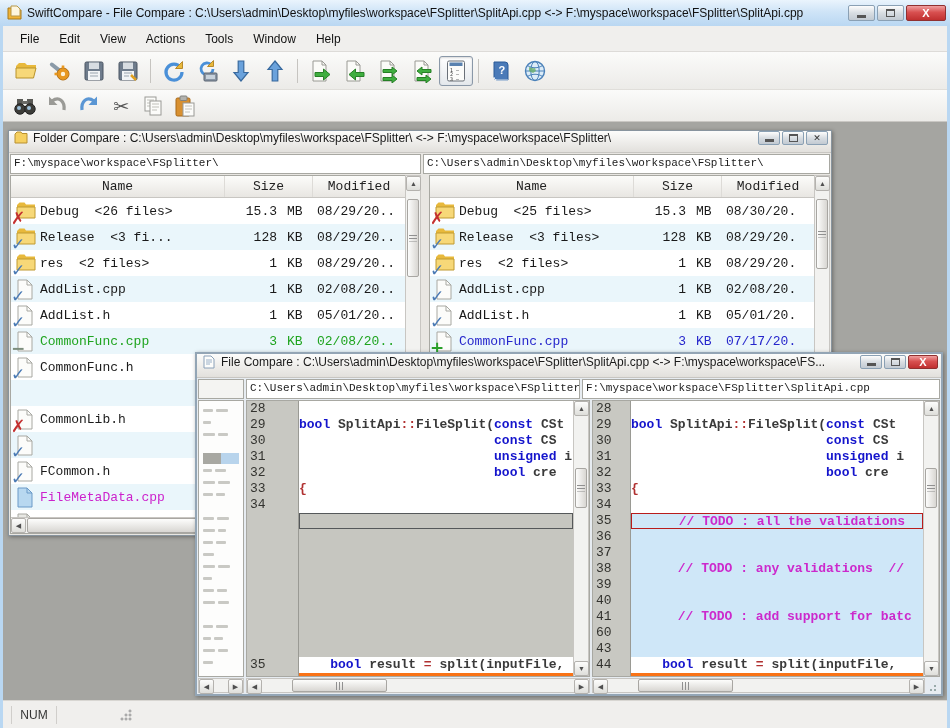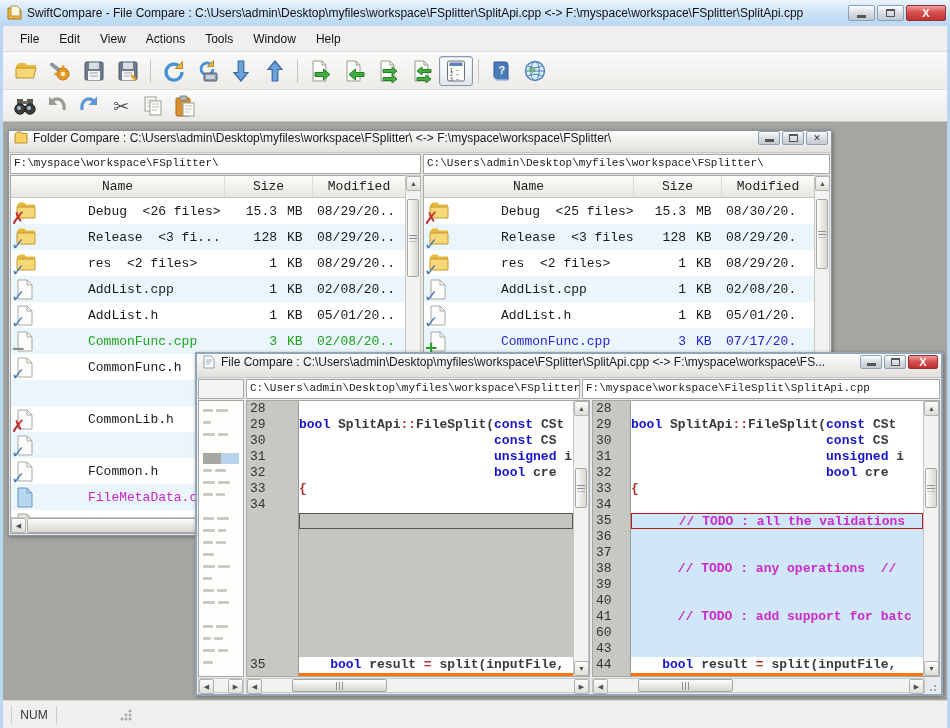--- a/index.html
+++ b/index.html
@@ -43,34 +43,34 @@
   .cw-title { height:22px; background:linear-gradient(#fcfcfb,#e2e0dc); border-bottom:1px solid #c8c6c2; display:flex; align-items:center; padding:0 3px 8px 5px; }
   .cw-title .cicon { width:14px; height:14px; margin-right:5px; flex:none; }
   .cw-title .ctext { flex:1; font-size:12px; white-space:nowrap; overflow:hidden; }
 
   
   #folderWin { left:5px; top:8px; width:824px; height:406px; z-index:1; display:flex; flex-direction:column; }
   .fc-paths { height:21px; display:flex; gap:2px; background:#e8e6e2; padding:1px 1px 0 1px; }
   .pathbox { background:#fff; border:1px solid #a8a8a2; font-family:"Liberation Mono", monospace; font-size:11px; padding:2px 3px; white-space:nowrap; overflow:hidden; }
   .fc-paths .pathbox:first-child { width:411px; flex:none; }
   .fc-paths .pathbox:last-child { flex:1; }
-  .fc-body { flex:1; display:flex; gap:2px; background:#e8e6e2; padding:1px; overflow:hidden; }
+  .fc-body { flex:1; display:flex; gap:8px; background:#e8e6e2; padding:1px; overflow:hidden; }
   .fpane { flex:1; display:flex; overflow:hidden; }
   .fpane-main { flex:1; display:flex; flex-direction:column; overflow:hidden; border:1px solid #a8a8a2; border-right:none; background:#fff; }
   .flist-hdr { height:22px; background:linear-gradient(#fcfcfa,#e8e6e2); border-bottom:1px solid #c8c6c2; display:flex; font-family:"Liberation Mono", monospace; font-size:13px; color:#222; }
   .flist-hdr .h-name { flex:1; text-align:center; line-height:21px; border-right:1px solid #dddbd7; }
   .flist-hdr .h-size { width:88px; text-align:center; line-height:21px; border-right:1px solid #dddbd7; }
   .flist-hdr .h-mod { width:92px; text-align:center; line-height:21px;font-family:Liberation Mono, monospace; }
   .flist { flex:1; overflow:hidden; background:#fff; position:relative; }
   .frow { height:26px; display:flex; align-items:center; font-family:"Liberation Mono", monospace; font-size:13px; white-space:pre; }
   .frow:nth-child(even) { background:#eaf6fb; }
   .frow .ficon { width:26px; height:22px; position:relative; margin-left:3px; flex:none; }
   .frow .ficon svg { position:absolute; left:2px; top:1px; }
   .frow .overlay { position:absolute; left:-3px; bottom:-5px; font-weight:bold; font-size:17px; line-height:1; font-family:"DejaVu Sans", sans-serif; }
-  .frow .fname { flex:1; overflow:hidden;margin-left:48px; }
+  .frow .fname { flex:1; overflow:hidden; }
   .frow .fsize { width:52px; text-align:right; }
   .frow .funit { width:36px; padding-left:10px; }
   .frow .fmod { width:92px; padding-left:4px; overflow:hidden; }
   .c-green { color:#1fa41f; } .c-blue { color:#2626cc; } .c-magenta { color:#cc22cc; } .c-def { color:#1a1a1a; }
 
   
   .vscroll { width:16px; flex:none; background:#f2f2f0; border:1px solid #c8c6c2; display:flex; flex-direction:column; }
   .hscroll { height:16px; background:#f2f2f0; border-top:1px solid #c8c6c2; display:flex; }
   .sbtn { width:15px; height:15px; flex:none; background:linear-gradient(#fdfdfc,#dededa); border:1px solid #b4b2ae; border-radius:2px; font-size:7px; color:#505050; display:flex; align-items:center; justify-content:center; }
   .sthumb { background:linear-gradient(90deg,#fdfdfc,#d8d6d2); border:1px solid #a8a6a2; border-radius:2px; position:relative; }
@@ -484,21 +484,21 @@
               </span>
             <span class="winbtn small">
                 <span class="maxgl"></span>
               </span>
             <span class="winbtn small red" style="width:30px;">X</span>
           </span>
         </div>
         <div class="fw-paths">
           <div class="blankcell"></div>
           <div class="pathbox l">C:\Users\admin\Desktop\myfiles\workspace\FSplitter\SplitApi.cpp</div>
-          <div class="pathbox r">F:\myspace\workspace\FileSplit\SplitApi.cpp</div>
+          <div class="pathbox r">F:\myspace\workspace\FSplitter\SplitApi.cpp</div>
         </div>
         <div class="fw-body">
           <div class="minimap" id="minimap">
               <div class="mm-row">
                 <span class="mm-dash" style="width: 10px;"></span>
                 <span class="mm-dash" style="width: 12px;"></span>
               </div>
               <div class="mm-row">
                 <span class="mm-dash" style="width: 8px;"></span>
               </div>
@@ -644,21 +644,21 @@
                 <div class="cline plain"></div>
                 <div class="cline plain"><span class="kw">bool</span><span class="tx"> SplitApi</span><span class="op">::</span><span class="tx">FileSplit(</span><span class="kw">const</span><span class="tx"> CSt</span></div>
                 <div class="cline plain"><span class="tx">                         </span><span class="kw">const</span><span class="tx"> CS</span></div>
                 <div class="cline plain"><span class="tx">                         </span><span class="kw">unsigned</span><span class="tx"> i</span></div>
                 <div class="cline plain"><span class="tx">                         </span><span class="kw">bool</span><span class="tx"> cre</span></div>
                 <div class="cline plain"><span class="op">{</span></div>
                 <div class="cline plain"></div>
                 <div class="cline diff-first"><span class="tx">      </span><span class="cm">// TODO : all the validations</span></div>
                 <div class="cline diff"></div>
                 <div class="cline diff"></div>
-                <div class="cline diff"><span class="tx">      </span><span class="cm">// TODO : any operations  //</span></div>
+                <div class="cline diff"><span class="tx">      </span><span class="cm">// TODO : any validations  //</span></div>
                 <div class="cline diff"></div>
                 <div class="cline diff"></div>
                 <div class="cline diff"><span class="tx">      </span><span class="cm">// TODO : add support for batc</span></div>
                 <div class="cline diff"></div>
                 <div class="cline diff"></div>
                 <div class="cline plain"><span class="tx">    </span><span class="kw">bool</span><span class="tx"> result </span><span class="op">=</span><span class="tx"> split(inputFile,</span></div>
               </div>
             <div class="vscroll" style="border-top:none;border-bottom:none;">
               <span class="sbtn">▲</span>
               <span style="height:52px;"></span>

